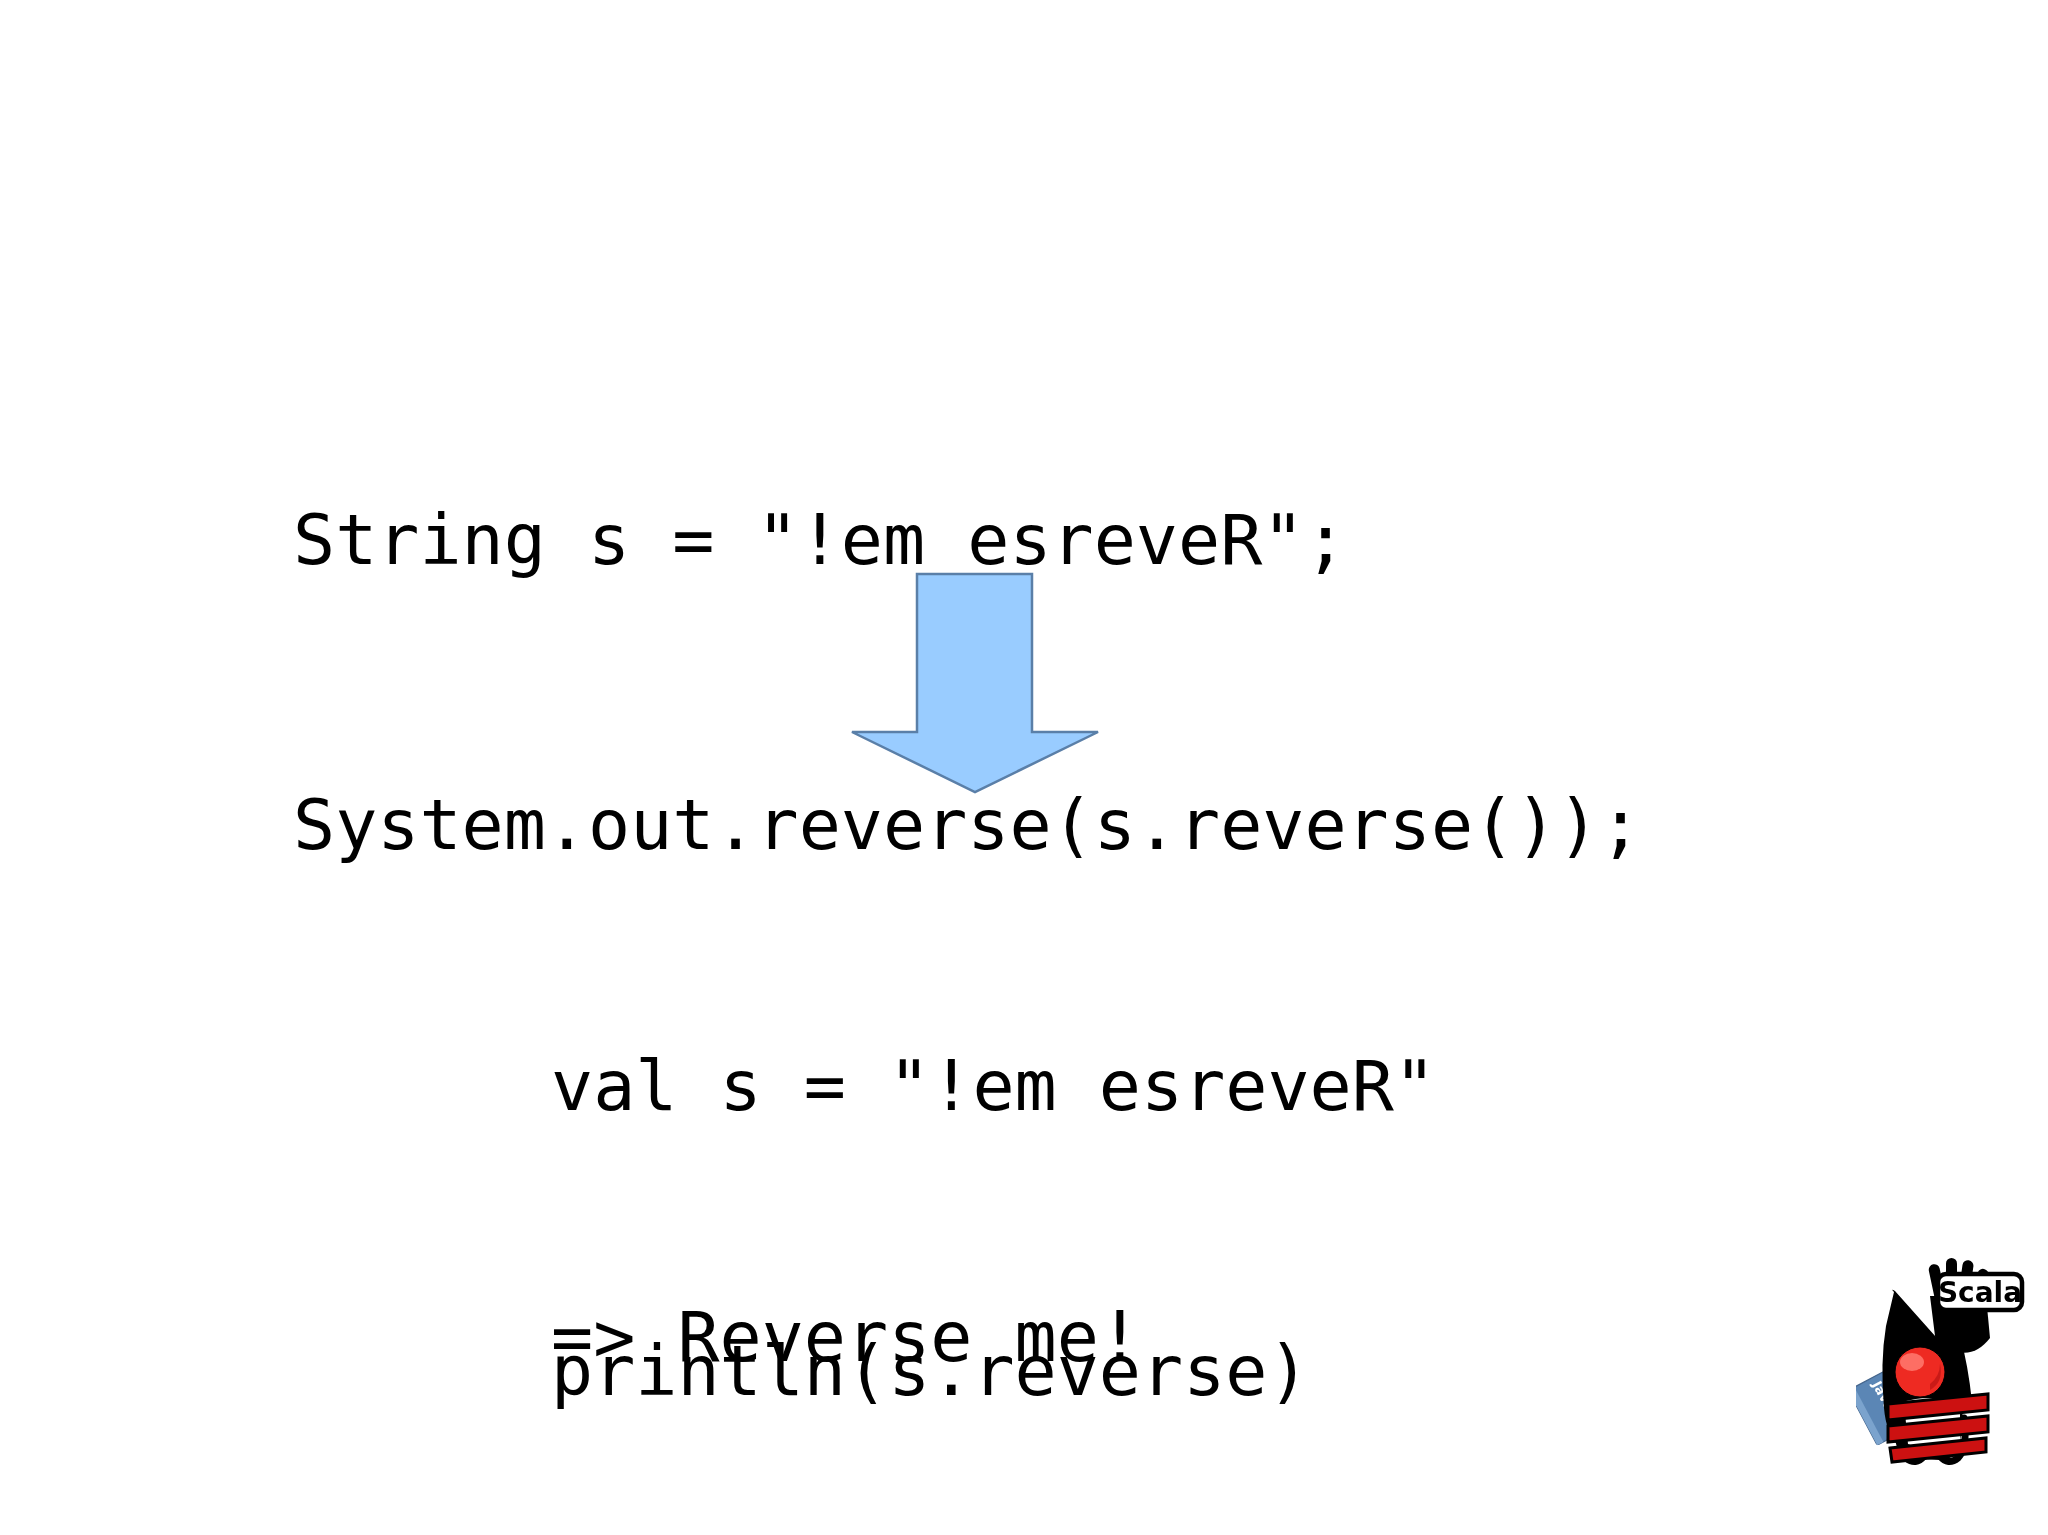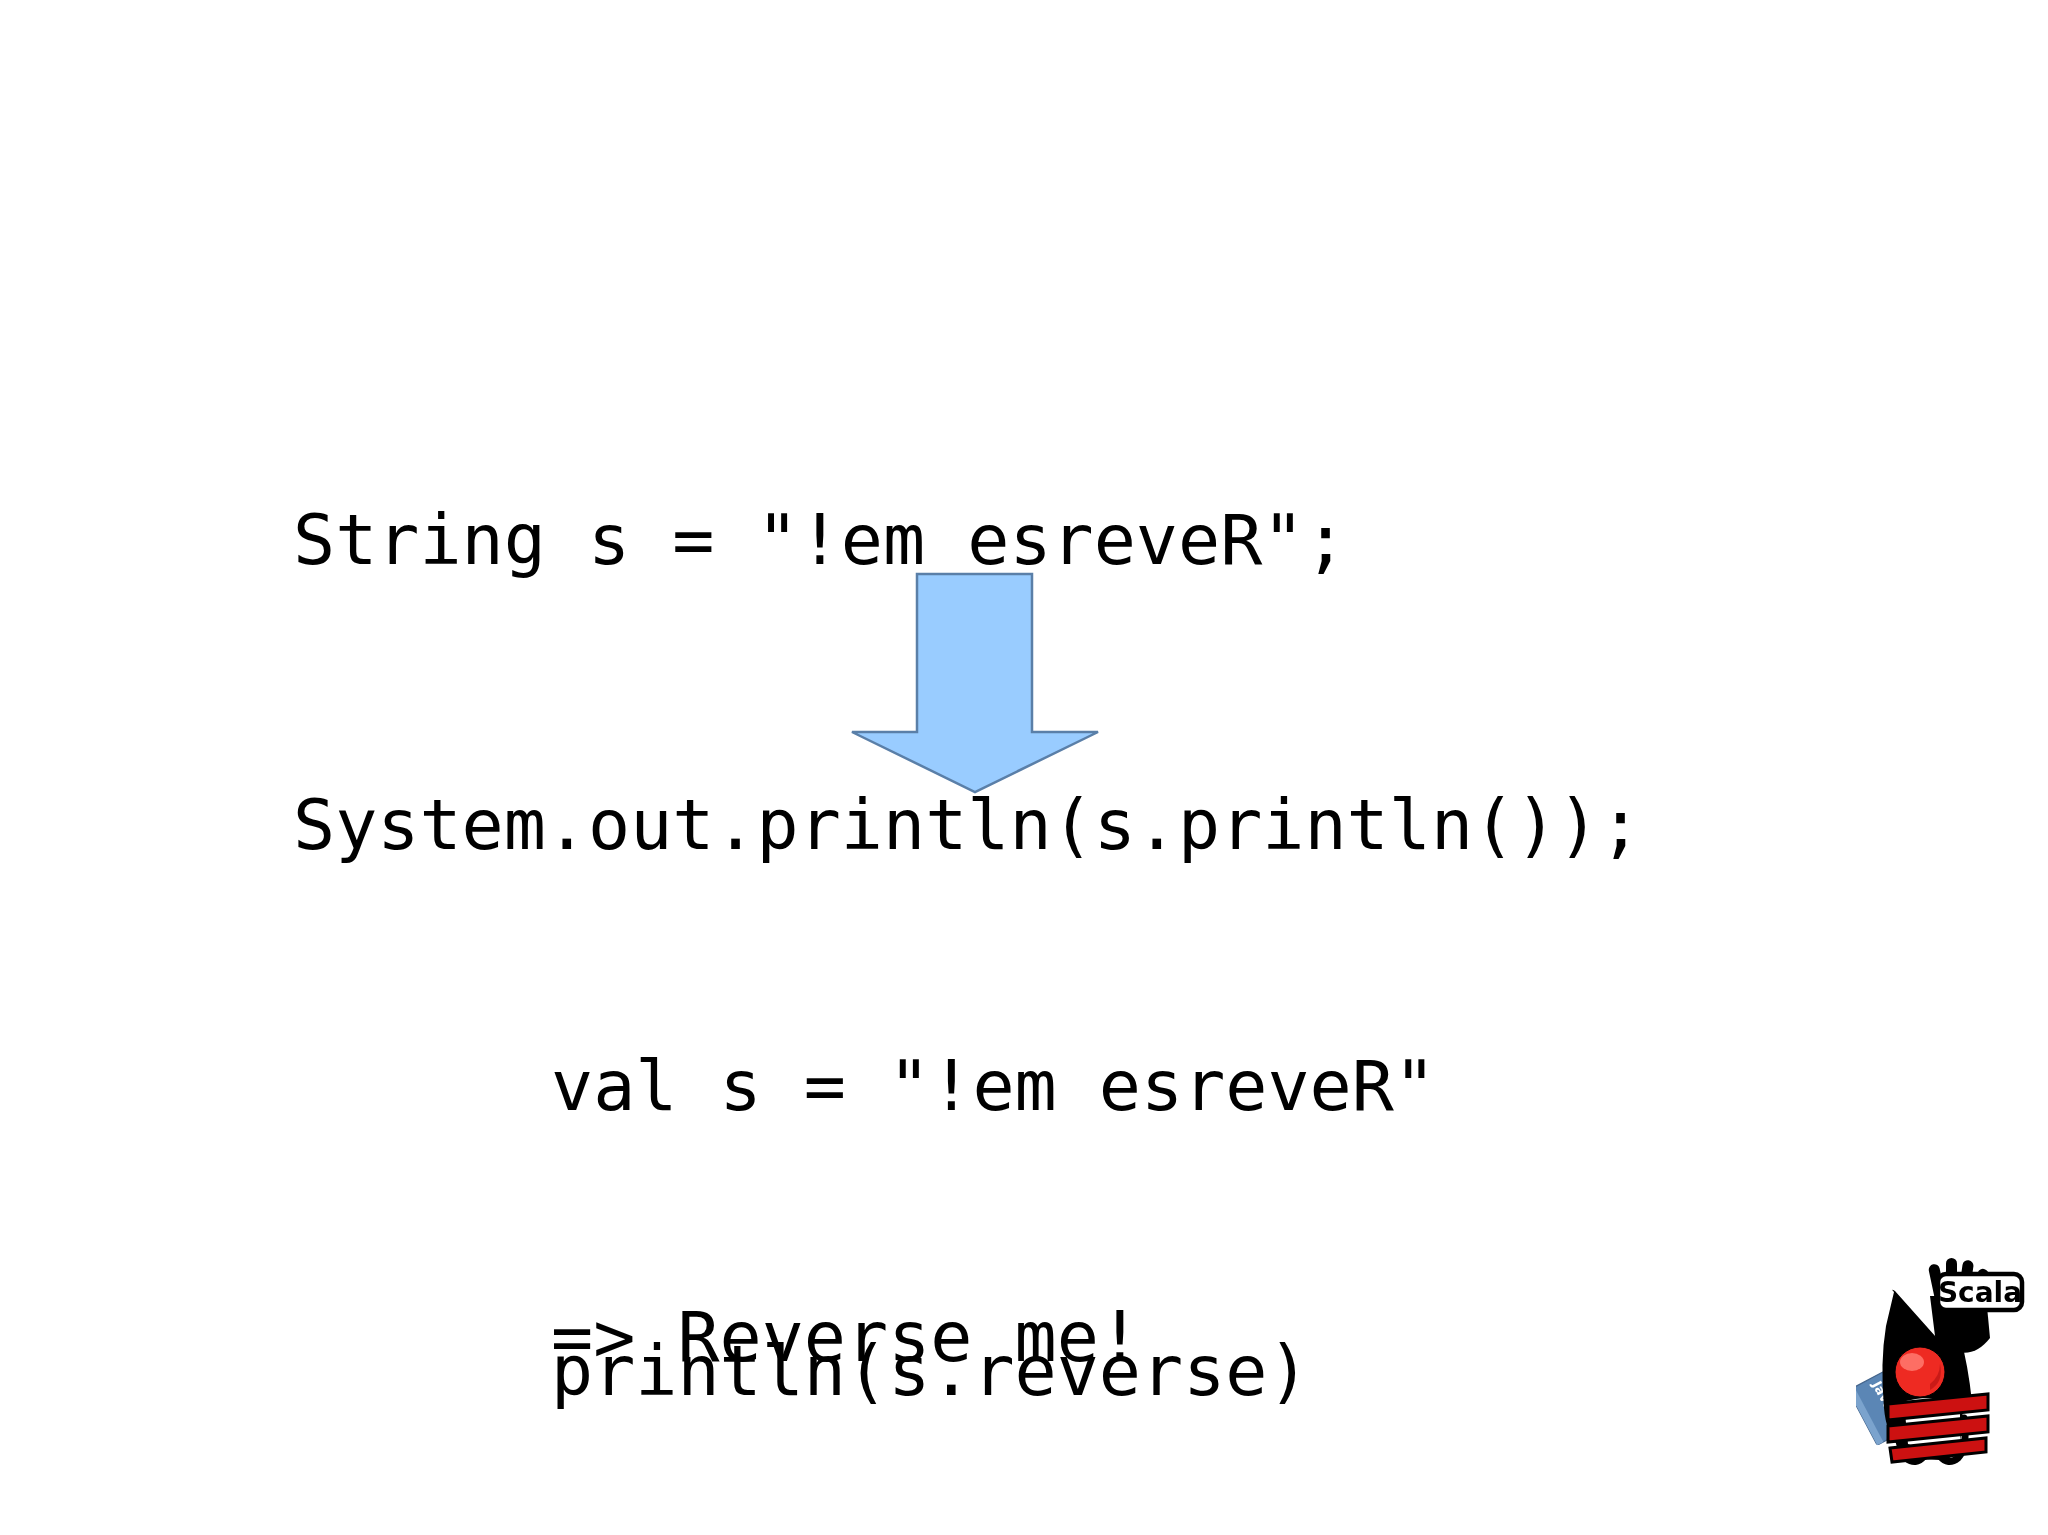--- a/index.html
+++ b/index.html
@@ -74,21 +74,21 @@
     height: 230px;
   }
 </style>
 </head>
 <body>
 
 <div class="slide">
 
   <div class="code-block" id="java-block">
     <span class="code-line">String s = "!em esreveR";</span>
-    <span class="code-line">System.out.println(s.println());</span>
+    <span class="code-line">System.out.reverse(s.reverse());</span>
   </div>
 
   <svg id="down-arrow" viewBox="0 0 250 222" aria-hidden="true">
     <polygon points="67,2 182,2 182,160 248,160 125,220 2,160 67,160" fill="#99ccff" stroke="#5a7fa8" stroke-width="2.5" stroke-linejoin="miter"></polygon>
   </svg>
 
   <div class="code-block" id="scala-block">
     <span class="code-line">val s = "!em esreveR"</span>
     <span class="code-line">println(s.reverse)</span>
   </div>

